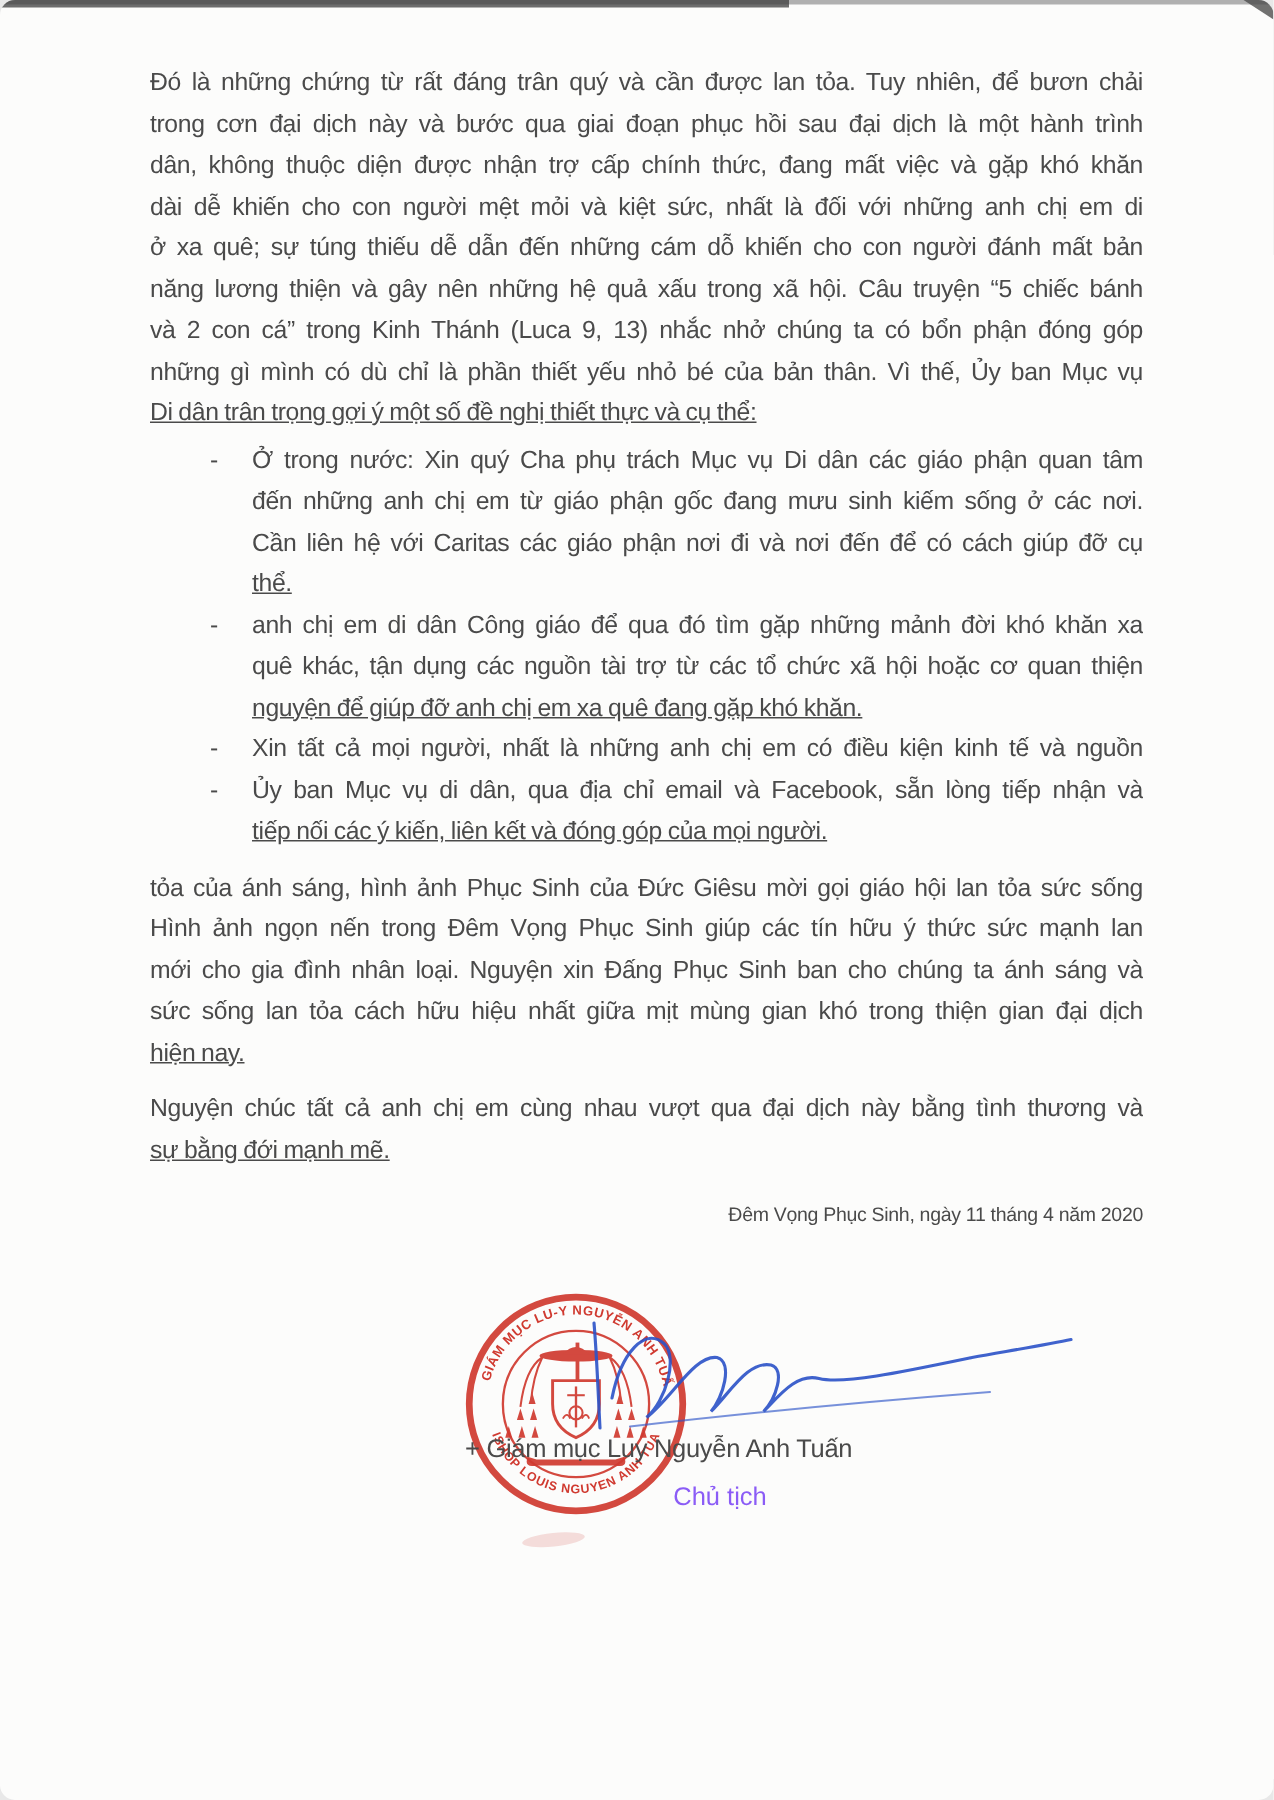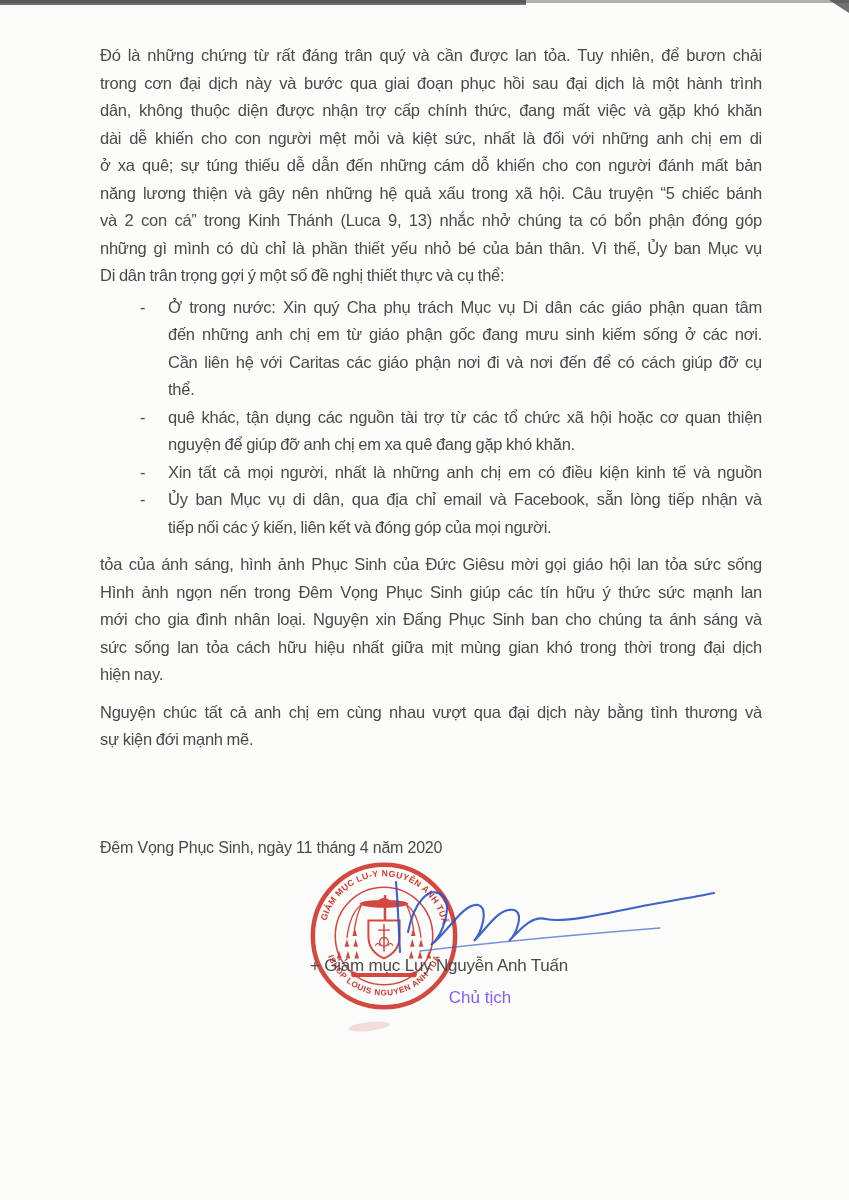--- a/index.html
+++ b/index.html
@@ -1,46 +1,46 @@
 <!DOCTYPE html>
 <html><head>
 <meta charset="utf-8">
 <style>
   html,body{margin:0;padding:0;}
   body{background:#e8e8e8;font-family:"Liberation Sans",sans-serif;}
   #page{
     position:relative;width:849px;height:1200px;margin:0 auto;
-    background:#fcfcfb;overflow:hidden;color:#4a4a4a;
+    background:#fcfcfb;overflow:hidden;color:#4a4a4a;border-radius:10px;
   }
   
   .scan-band{position:absolute;top:0;left:0;width:62%;height:5px;background:#3d3d3d;opacity:.75;}
   .scan-band2{position:absolute;top:0;left:0;width:100%;height:3px;background:#555;opacity:.45;}
   .scan-corner{position:absolute;top:0;right:0;width:0;height:0;
     border-left:20px solid transparent;border-top:13px solid #4e4e4e;opacity:.8;}
   .smudge{position:absolute;left:348px;top:1022px;width:42px;height:9px;border-radius:50%;
     background:rgba(208,58,48,.16);transform:rotate(-6deg);}
 
   
   .content{position:absolute;left:100px;top:42px;width:662px;}
   .ln{
     font-size:16.5px;line-height:27.5px;height:27.5px;overflow:hidden;
     letter-spacing:-0.25px;word-spacing:-0.5px;color:#4a4a4a;
     text-align:justify;
   }
   .ln.j{text-align-last:justify;}
-  .ln.e{text-align-last:left;}
+  .ln.e{text-align-last:left;text-decoration:underline;}
   .para{margin:0;}
   .gap-s{height:4px;} .gap-m{height:10px;}
   .li{position:relative;padding-left:68px;}
   .li .dash{position:absolute;left:40px;top:0;line-height:27.5px;font-size:16.5px;color:#4a4a4a;}
 
   
   .dateline{
-    position:absolute;left:100px;top:839px;width:662px;text-align:left;
-    font-size:16px;color:#4a4a4a;letter-spacing:-0.2px;
+    position:absolute;left:100px;top:802px;width:662px;text-align:right;
+    font-size:13px;color:#4a4a4a;letter-spacing:-0.2px;
   }
   .seal{position:absolute;left:306px;top:858px;width:156px;height:156px;}
   .sig{position:absolute;left:355px;top:856px;width:445px;height:110px;}
   .sig-name{
     position:absolute;left:310px;top:956px;width:400px;
     font-size:17px;color:#4a4a4a;letter-spacing:-0.2px;
   }
   .sig-title{
     position:absolute;left:310px;top:988px;width:340px;text-align:center;
     font-size:17px;color:#8b5cf6;
@@ -75,49 +75,50 @@
     <div>
       <div class="li">
         <span class="dash">-</span>
         <div class="ln j">Ở trong nước: Xin quý Cha phụ trách Mục vụ Di dân các giáo phận quan tâm</div>
         <div class="ln j">đến những anh chị em từ giáo phận gốc đang mưu sinh kiếm sống ở các nơi.</div>
         <div class="ln j">Cần liên hệ với Caritas các giáo phận nơi đi và nơi đến để có cách giúp đỡ cụ</div>
         <div class="ln e">thể.</div>
       </div>
       <div class="li">
         <span class="dash">-</span>
+        <div class="ln j">anh chị em di dân Công giáo để qua đó tìm gặp những mảnh đời khó khăn xa</div>
         <div class="ln j">quê khác, tận dụng các nguồn tài trợ từ các tổ chức xã hội hoặc cơ quan thiện</div>
         <div class="ln e">nguyện để giúp đỡ anh chị em xa quê đang gặp khó khăn.</div>
       </div>
       <div class="li">
         <span class="dash">-</span>
         <div class="ln j">Xin tất cả mọi người, nhất là những anh chị em có điều kiện kinh tế và nguồn</div>
       </div>
       <div class="li">
         <span class="dash">-</span>
         <div class="ln j">Ủy ban Mục vụ di dân, qua địa chỉ email và Facebook, sẵn lòng tiếp nhận và</div>
         <div class="ln e">tiếp nối các ý kiến, liên kết và đóng góp của mọi người.</div>
       </div>
     </div>
 
     <div class="gap-m"></div>
 
     <div class="para">
       <div class="ln j">tỏa của ánh sáng, hình ảnh Phục Sinh của Đức Giêsu mời gọi giáo hội lan tỏa sức sống</div>
       <div class="ln j">Hình ảnh ngọn nến trong Đêm Vọng Phục Sinh giúp các tín hữu ý thức sức mạnh lan</div>
       <div class="ln j">mới cho gia đình nhân loại. Nguyện xin Đấng Phục Sinh ban cho chúng ta ánh sáng và</div>
-      <div class="ln j">sức sống lan tỏa cách hữu hiệu nhất giữa mịt mùng gian khó trong thời trong đại dịch</div>
+      <div class="ln j">sức sống lan tỏa cách hữu hiệu nhất giữa mịt mùng gian khó trong thiện gian đại dịch</div>
       <div class="ln e">hiện nay.</div>
     </div>
 
     <div class="gap-m"></div>
 
     <div class="para">
       <div class="ln j">Nguyện chúc tất cả anh chị em cùng nhau vượt qua đại dịch này bằng tình thương và</div>
-      <div class="ln e">sự kiện đới mạnh mẽ.</div>
+      <div class="ln e">sự bằng đới mạnh mẽ.</div>
     </div>
 
   </div>
 
   <div class="dateline">Đêm Vọng Phục Sinh, ngày 11 tháng 4 năm 2020</div>
 
   <svg class="seal" viewBox="-80 -80 160 160" xmlns="http://www.w3.org/2000/svg">
     <g stroke="#d03a30" fill="none" opacity="0.92">
       <circle cx="0" cy="0" r="73" stroke-width="4.6"></circle>
       <circle cx="0" cy="0" r="50" stroke-width="1.6"></circle>

